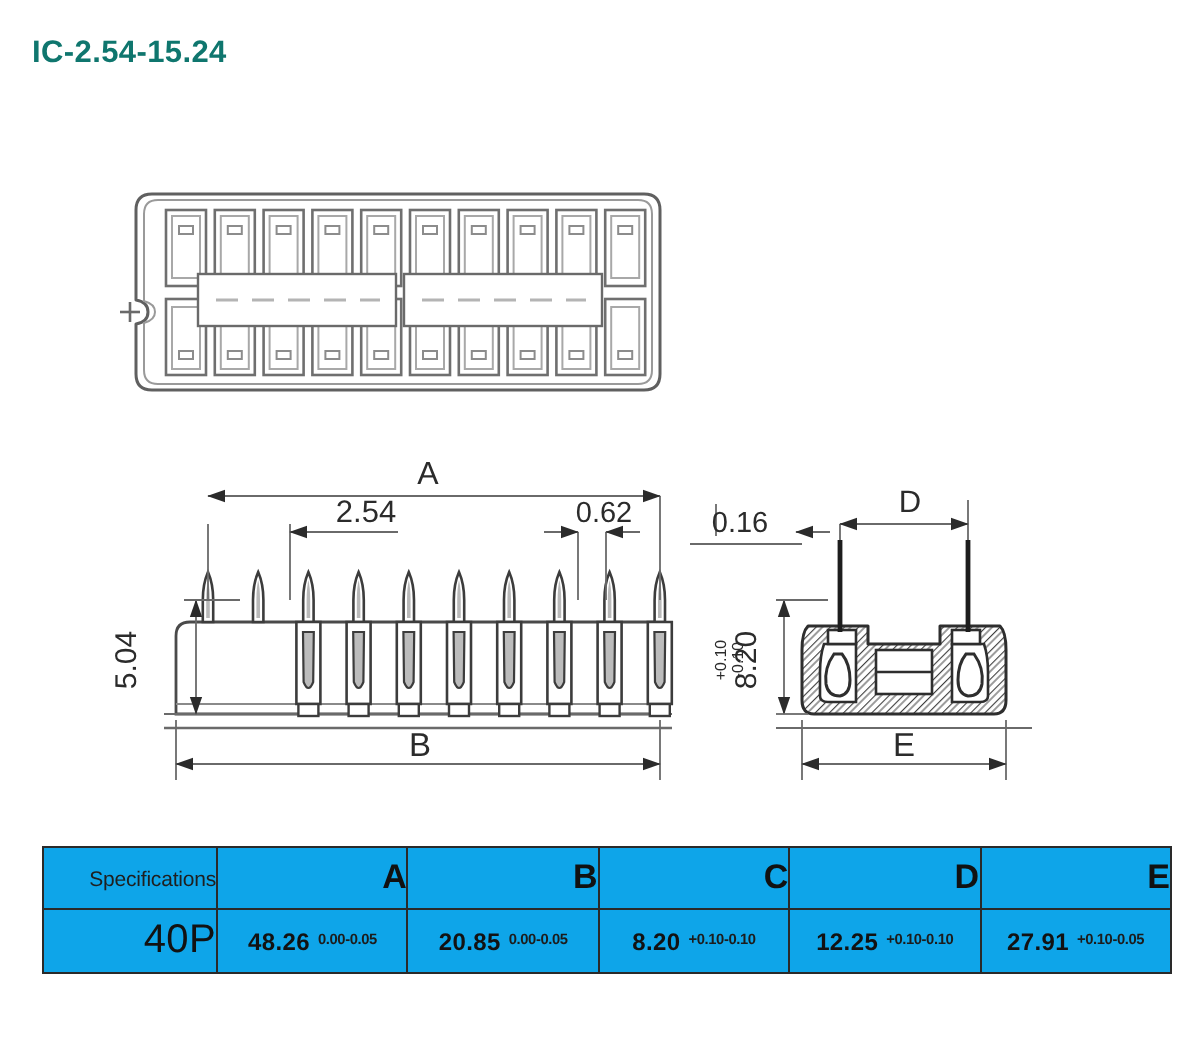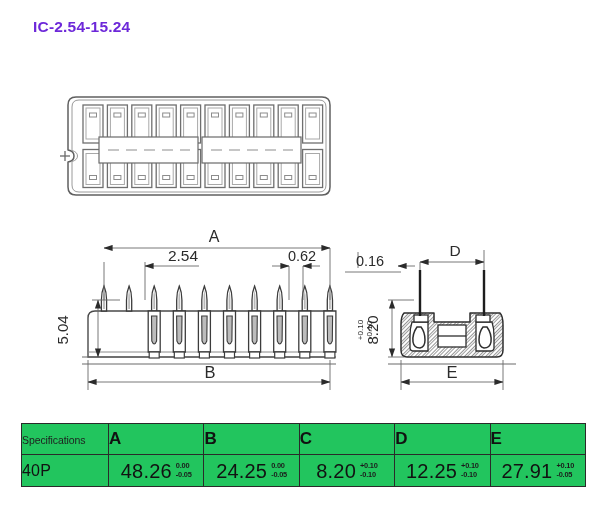--- a/index.html
+++ b/index.html
@@ -10,26 +10,26 @@
   body {
     width: 600px;
     height: 528px;
     position: relative;
     font-family: "Liberation Sans", sans-serif;
     color: #1a1a1a;
     overflow: hidden;
   }
   #page-title {
     position: absolute;
-    left: 33px;
+    left: 16px;
     top: 18px;
     font-size: 15.5px;
     font-weight: 600;
     letter-spacing: 0.2px;
-    color: #6d28d9;
+    color: #0f766e;
   }
   #drawing-canvas {
     position: absolute;
     left: 0;
     top: 0;
     width: 600px;
     height: 420px;
   }
   .dim-text {
     font-family: "Liberation Sans", sans-serif;
@@ -39,63 +39,63 @@
   #spec-table {
     position: absolute;
     left: 21px;
     top: 423px;
     width: 558px;
     border-collapse: collapse;
     table-layout: fixed;
   }
   #spec-table td {
     border: 1.6px solid #2a2a2a;
-    text-align: left;
+    text-align: right;
     vertical-align: middle;
     padding: 0;
-    background: #22c55e;
+    background: #0ea5e9;
   }
   #spec-table tr.header-row td { height: 30px; }
   #spec-table tr.value-row  td { height: 31px; }
   .col-spec  { width: 86px; }
   .col-dim   { width: 94.4px; }
   .spec-label {
     font-size: 10.5px;
     font-weight: 500;
     color: #1f1f1f;
     letter-spacing: -0.1px;
   }
   .col-head {
     font-size: 17px;
     font-weight: 700;
     color: #111111;
   }
   .part-code {
-    font-size: 16px;
+    font-size: 20px;
     font-weight: 500;
     color: #121212;
     letter-spacing: 0.2px;
     margin-top: 40px;
   }
   .value-cell-inner {
     display: flex;
     align-items: center;
     justify-content: center;
     gap: 4px;
     line-height: 1;
   }
   .nominal {
-    font-size: 20px;
-    font-weight: 400;
+    font-size: 12px;
+    font-weight: 700;
     color: #121212;
     letter-spacing: 0.2px;
   }
   .tol {
     display: inline-flex;
-    flex-direction: column;
+    flex-direction: row;
     align-items: flex-start;
     font-size: 7.4px;
     font-weight: 600;
     line-height: 1.12;
     color: #1c1c1c;
     letter-spacing: -0.2px;
   }
 </style>
 </head>
 <body>
@@ -467,21 +467,21 @@
         <span class="value-cell-inner">
           <span class="nominal">48.26</span>
           <span class="tol">
             <span>0.00</span>
             <span>-0.05</span>
           </span>
         </span>
       </td>
       <td class="col-dim">
         <span class="value-cell-inner">
-          <span class="nominal">24.25</span>
+          <span class="nominal">20.85</span>
           <span class="tol">
             <span>0.00</span>
             <span>-0.05</span>
           </span>
         </span>
       </td>
       <td class="col-dim">
         <span class="value-cell-inner">
           <span class="nominal">8.20</span>
           <span class="tol">

